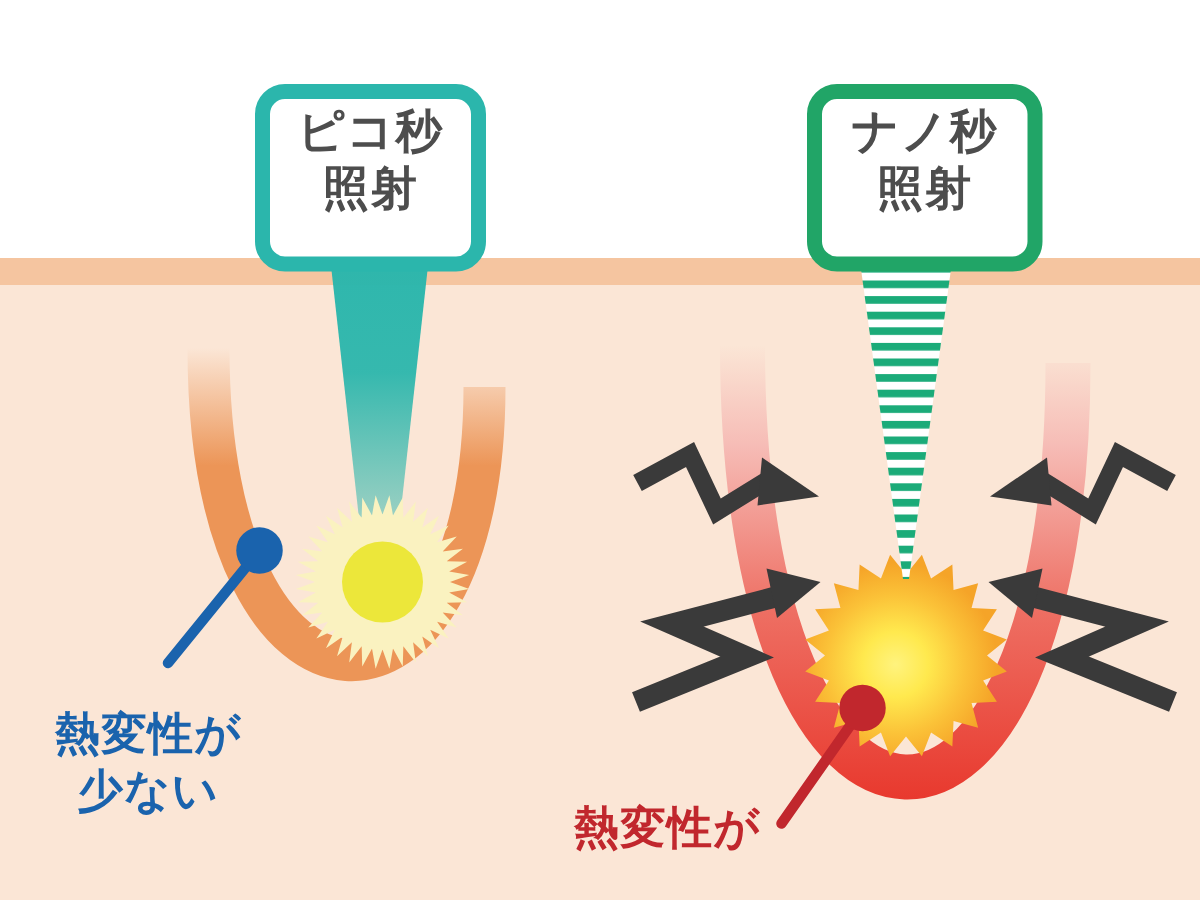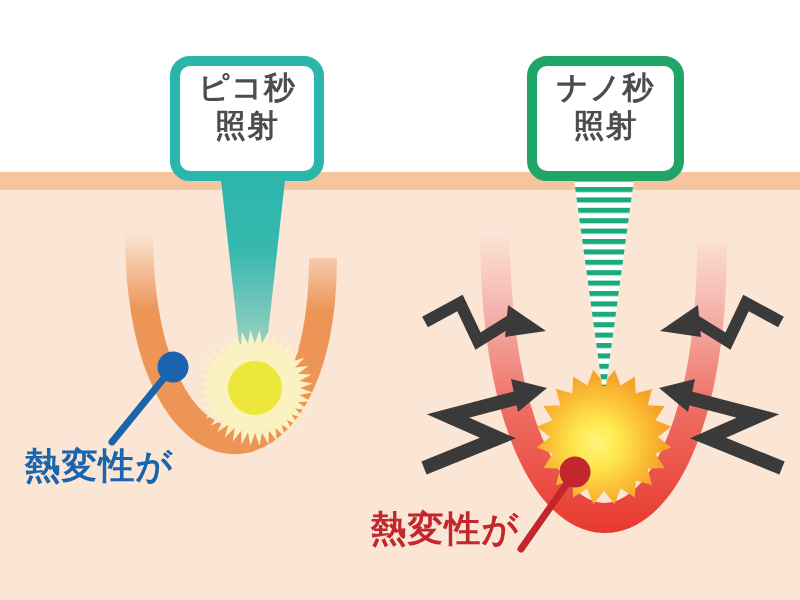--- a/index.html
+++ b/index.html
@@ -13,21 +13,21 @@
   svg.art{position:absolute;left:0;top:0;}
   .label-box{
     position:absolute;top:10px;height:125px;box-sizing:border-box;
     background:#ffffff;border:10px solid var(--teal);border-radius:20px;
     text-align:center;font-weight:bold;font-size:31px;line-height:38px;
     color:var(--ink);padding-top:3px;letter-spacing:1px;margin-top:46px;
   }
   .label-box.green{border-color:var(--green);}
   .caption{
     position:absolute;width:160px;text-align:center;font-weight:bold;
-    font-size:36px;line-height:38px;letter-spacing:1px;
+    font-size:30px;line-height:38px;letter-spacing:1px;margin-top:24px;
   }
   .caption.blue{left:19px;top:447px;color:var(--blue);}
   .caption.red{left:365px;top:510px;color:var(--darkred);}
 </style>
 </head>
 <body>
 
 <div class="canvas">
 
   <div class="skin-band"></div>
@@ -98,25 +98,26 @@
     <use href="#arrowTop"></use>
     <use href="#arrowBottom"></use>
     <use href="#arrowTop" transform="translate(1206,0) scale(-1,1)"></use>
     <use href="#arrowBottom" transform="translate(1206,0) scale(-1,1)"></use>
   </svg>
 
   <div class="label-box" style="left:170px;width:154px;">
     <div>ピコ秒</div>
     <div>照射</div>
   </div>
-  <div class="label-box green" style="left:527px;width:157px;">
+  <div class="label-box green" style="left:538px;width:157px;">
     <div>ナノ秒</div>
     <div>照射</div>
   </div>
 
   <div class="caption blue">
     <div>熱変性が</div>
+    <div>少ない</div>
   </div>
   <div class="caption red">
     <div>熱変性が</div>
   </div>
 
 </div>
 
 </body></html>

